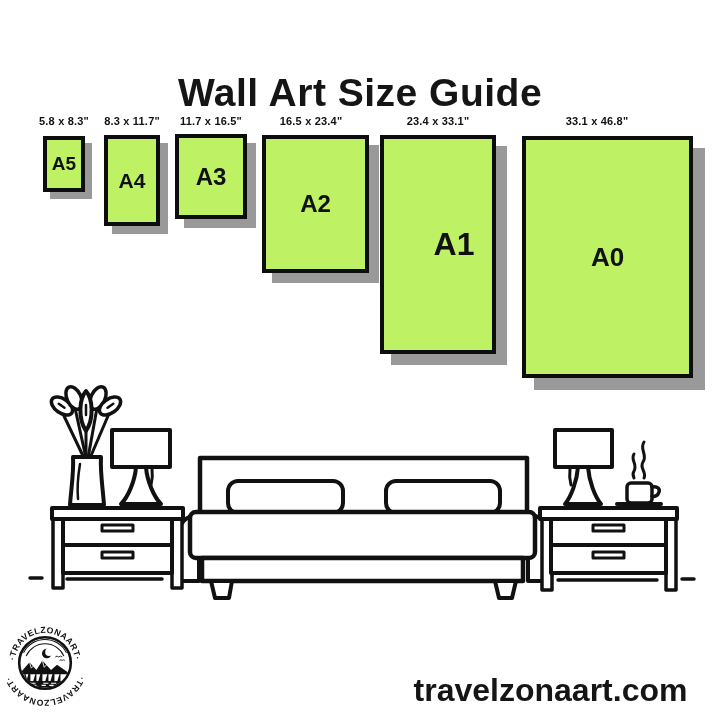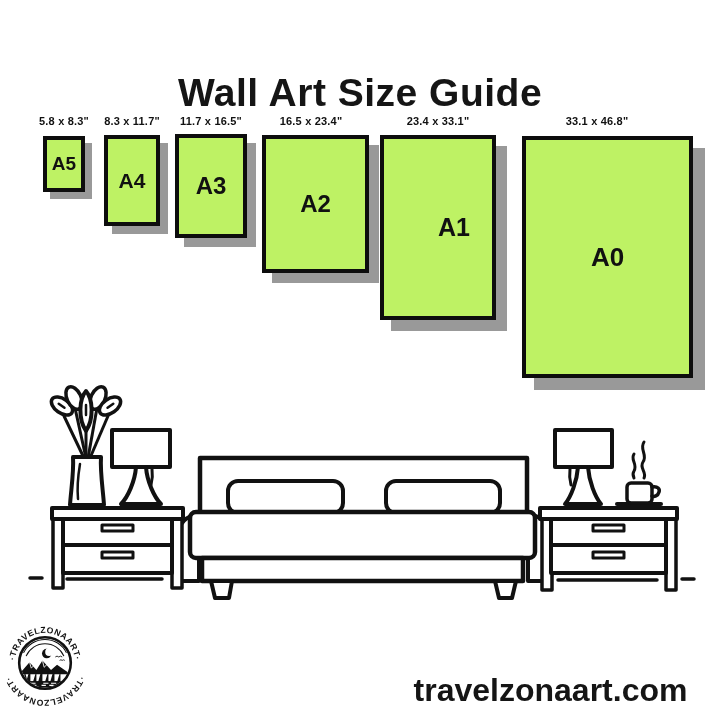--- a/index.html
+++ b/index.html
@@ -21,23 +21,23 @@
     color:#111;
   }
   .frame{
     position:absolute;box-sizing:border-box;
     background:#bef264;border:4px solid #0d0d0d;
     display:flex;align-items:center;justify-content:center;
     font-weight:700;color:#111;
   }
   .f-a5{left:43px;top:136px;width:42px;height:56px;font-size:19px;box-shadow:7px 7px 0 #999;}
   .f-a4{left:104px;top:135px;width:56px;height:91px;font-size:21px;box-shadow:8px 8px 0 #999;}
-  .f-a3{left:175px;top:134px;width:72px;height:104px;font-size:24px;box-shadow:9px 9px 0 #999;}
+  .f-a3{left:175px;top:134px;width:72px;height:85px;font-size:24px;box-shadow:9px 9px 0 #999;}
   .f-a2{left:262px;top:135px;width:107px;height:138px;font-size:24px;box-shadow:10px 10px 0 #999;}
-  .f-a1{left:380px;top:135px;width:116px;height:185px;font-size:25px;box-shadow:11px 11px 0 #999;padding-left:32px;}
+  .f-a1{left:380px;top:135px;width:116px;height:219px;font-size:32px;box-shadow:11px 11px 0 #999;padding-left:32px;}
   .f-a0{left:522px;top:136px;width:171px;height:242px;font-size:26px;box-shadow:12px 12px 0 #999;}
   .d-a5{left:64px;} .d-a4{left:132px;} .d-a3{left:211px;}
   .d-a2{left:311px;} .d-a1{left:438px;} .d-a0{left:597px;}
   .scene{position:absolute;left:0;top:380px;width:720px;height:225px;}
   .logo{position:absolute;left:2px;top:620px;width:86px;height:86px;}
   .website{
     position:absolute;left:398px;top:672px;width:305px;
     text-align:center;font-size:32px;font-weight:700;letter-spacing:0;
     color:#151515;white-space:nowrap;
   }

